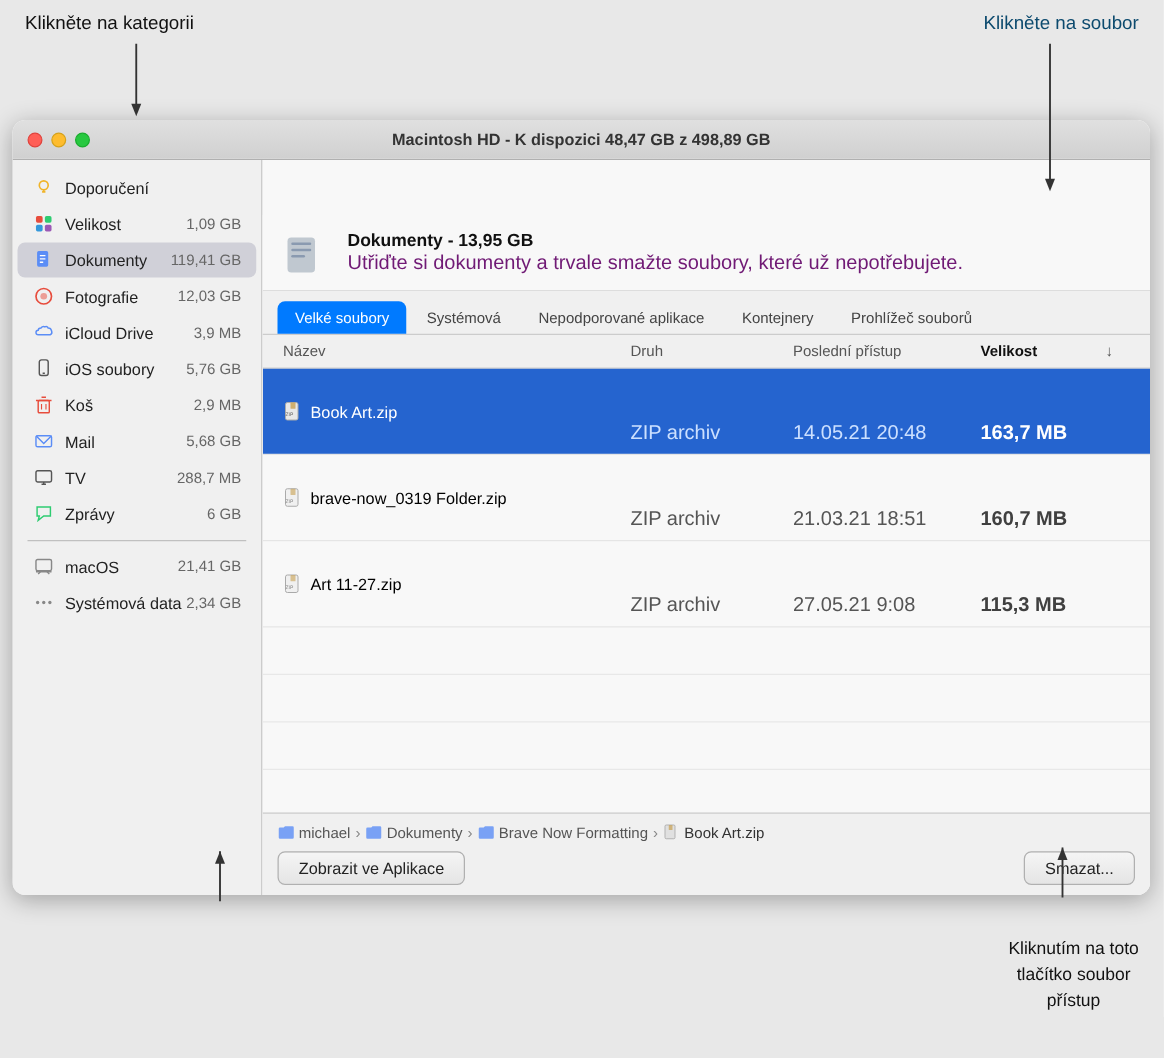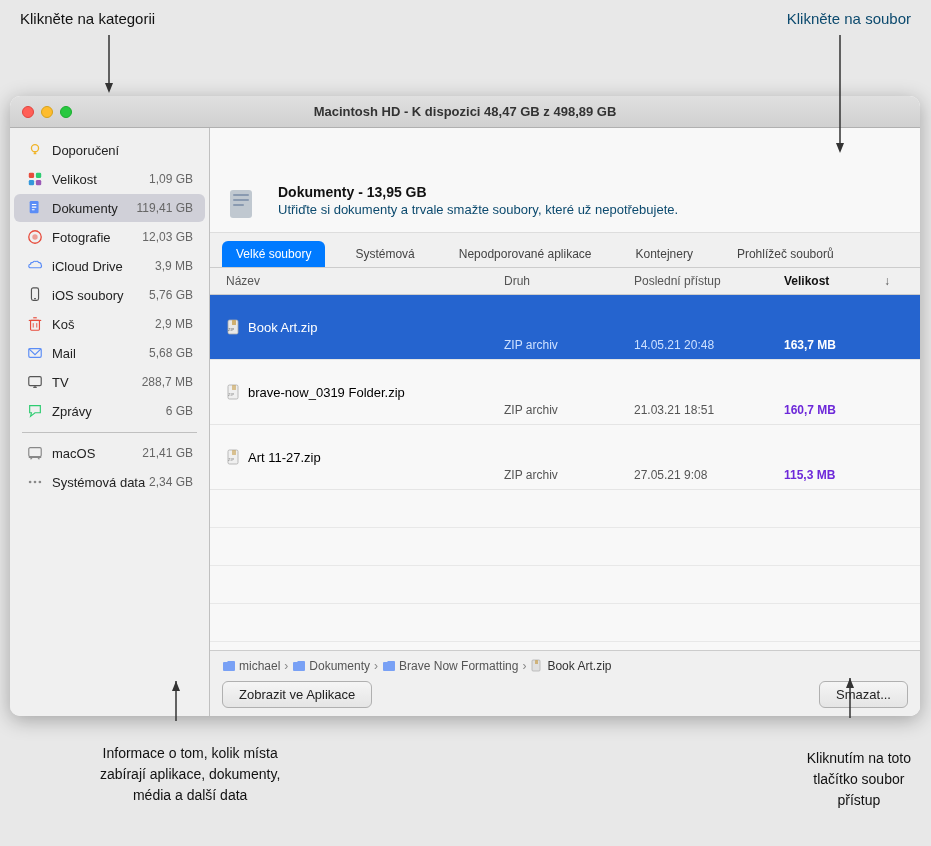--- a/index.html
+++ b/index.html
@@ -163,29 +163,29 @@
       height: 36px;
     }
 
     .category-info h2 {
       font-size: 14px;
       font-weight: 600;
       color: #111;
     }
 
     .category-info p {
-      font-size: 13px;
-      color: #0c4a6e;
+      font-size: 16px;
+      color: #701a75;
       margin-top: 2px;
     }
 
     
     .tabs {
       display: flex;
-      gap: 16px;
+      gap: 2px;
       padding: 8px 5px 0 12px;
       background: #f0f0f0;
       border-bottom: 1px solid #ccc;
     }
 
     .tab {
       padding: 6px 14px;
       border-radius: 6px 6px 0 0;
       font-size: 12px;
       cursor: pointer;
@@ -253,28 +253,28 @@
       font-size: 13px;
     }
 
     .row-icon {
       width: 16px;
       height: 16px;
       flex-shrink: 0;
     }
 
     .row-type, .row-date, .row-size {
-      font-size: 12px;
+      font-size: 16px;
       color: #555;
       margin-top: 36px;
     }
 
     .row-size {
       font-weight: 600;
-      color: #6d28d9;
+      color: #404040;
     }
 
     .table-row.selected .row-size {
       color: white;
       font-weight: 700;
     }
 
     
     .spacer-row {
       height: 38px;
@@ -665,25 +665,20 @@
     <polygon points="1,58 -3,48 5,48" fill="#333"></polygon>
   </svg>
 
   <div style="position:absolute; top:10px; right:20px; font-size:15px; color:#0c4a6e; font-weight:400; text-align:right;">Klikněte na soubor</div>
 
   <svg style="position:absolute; top:35px; right:90px; overflow:visible;" width="2" height:="120">
     <line x1="1" y1="0" x2="1" y2="115" stroke="#333" stroke-width="1.5"></line>
     <polygon points="1,118 -3,108 5,108" fill="#333"></polygon>
   </svg>
 
-  <div style="position:absolute; bottom:40px; left:100px; font-size:14px; color:#111; line-height:1.5; text-align:center;">
-    <span>Informace o tom, kolik místa</span><br>
-    <span>zabírají aplikace, dokumenty,</span><br>
-    <span>média a další data</span>
-  </div>
 
   <svg style="position:absolute; bottom:125px; left:175px; overflow:visible;" width="2" height="40">
     <line x1="1" y1="40" x2="1" y2="0" stroke="#333" stroke-width="1.5"></line>
     <polygon points="1,0 -3,10 5,10" fill="#333"></polygon>
   </svg>
 
   <div style="position:absolute; bottom:35px; right:20px; font-size:14px; color:#111; line-height:1.5; text-align:center;">
     <span>Kliknutím na toto</span><br>
     <span>tlačítko soubor</span><br>
     <span>přístup</span>

